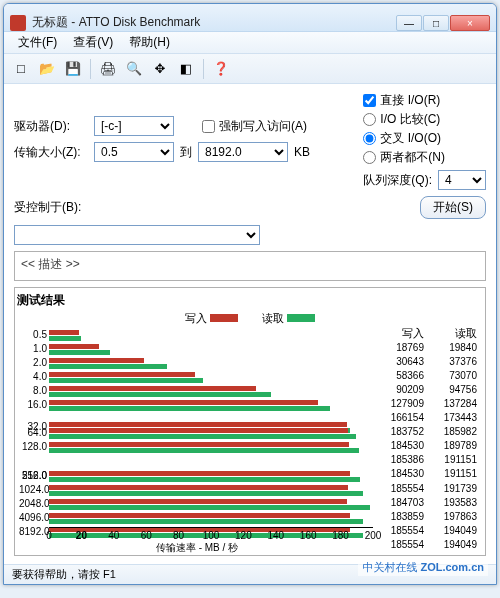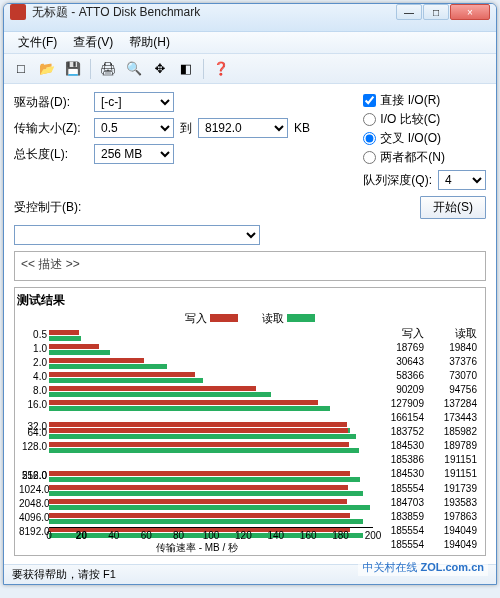--- a/index.html
+++ b/index.html
@@ -1,18 +1,18 @@
 <!DOCTYPE html>
 <html><head>
 <meta charset="utf-8">
 <style>
 * { box-sizing: border-box; margin: 0; padding: 0; font-family: "Microsoft YaHei", Tahoma, sans-serif; }
 body { background: #e8f0f8; width: 500px; height: 598px; overflow: hidden; position: relative; }
 .window { width: 494px; height: 582px; margin: 3px; background: #fff; border: 1px solid #5a8fc8; border-radius: 6px 6px 0 0; box-shadow: 0 0 4px rgba(0,0,0,0.3); display: flex; flex-direction: column; }
-.titlebar { height: 28px; background: linear-gradient(#eaf3fc, #d5e7f8); border-radius: 5px 5px 0 0; display: flex; align-items: flex-start; padding: 0 6px; border-bottom: 1px solid #c0d8ef; }
+.titlebar { height: 28px; background: linear-gradient(#eaf3fc, #d5e7f8); border-radius: 5px 5px 0 0; display: flex; align-items: flex-end; padding: 0 6px; border-bottom: 1px solid #c0d8ef; }
 .titlebar .icon { width: 16px; height: 16px; background: #c0392b; border-radius: 2px; margin-right: 6px; }
 .titlebar .title { flex: 1; font-size: 12px; color: #222; }
 .winbtns { display: flex; gap: 1px; }
 .winbtn { width: 26px; height: 16px; background: linear-gradient(#f0f6fc,#d8e8f6); border: 1px solid #a8c6e2; border-radius: 2px; font-size: 10px; display:flex;align-items:center;justify-content:center; cursor:pointer; }
 .winbtn.close { background: linear-gradient(#f8a4a0,#e36a62); border-color:#c94b42; color:#fff; width:40px; }
 .menubar { height: 22px; background: linear-gradient(#f8fbfe,#eaf2fa); display: flex; align-items: center; padding: 0 6px; font-size: 12px; border-bottom: 1px solid #d0e0f0; }
 .menuitem { padding: 2px 8px; cursor: pointer; }
 .toolbar { height: 30px; background: linear-gradient(#f4f8fc,#e6eff8); display: flex; align-items: center; padding: 0 6px; gap: 4px; border-bottom: 1px solid #d0e0f0; }
 .tbtn { width: 22px; height: 22px; border: 1px solid transparent; display:flex;align-items:center;justify-content:center; cursor:pointer; font-size:13px; }
 .tdiv { width:1px; height:20px; background:#c0d0e0; margin:0 2px; }
@@ -20,24 +20,24 @@
 .row { display:flex; align-items:center; gap:6px; }
 .lbl { min-width: 74px; }
 select, input[type=text] { font-size:12px; border:1px solid #7a9ec8; padding:1px 2px; background:#fff; }
 select { height: 20px; }
 .combo-sm { width: 80px; }
 .combo-md { width: 90px; }
 .combo-lg { width: 246px; }
 .chk, .rad { display:flex; align-items:center; gap:4px; cursor:pointer; }
 .opts-col { display:flex; flex-direction:column; gap:2px; }
 .upper { display:flex; gap:12px; }
-.upper-left { display:flex; flex-direction:column; gap:6px; }
+.upper-left { display:flex; flex-direction:column; gap:6px;margin-top:24px; }
 .upper-right { display:flex; flex-direction:column; gap:2px; margin-left:auto; }
 .startrow { display:flex; align-items:center; }
-.btn { padding: 2px 12px; border:1px solid #7a9ec8; background:linear-gradient(#fdfdfd,#e8eef6); border-radius:1px; cursor:pointer; font-size:12px; }
+.btn { padding: 2px 12px; border:1px solid #7a9ec8; background:linear-gradient(#fdfdfd,#e8eef6); border-radius:8px; cursor:pointer; font-size:12px; }
 .desc { border:1px solid #b0b0b0; background:#fff; height: 34px; padding:4px 6px; color:#444; }
 .results { border:1px solid #b0b0b0; background:#fff; flex:1; display:flex; flex-direction:column; padding:4px 2px 2px; }
 .results-title { text-align:left; font-size:12px; font-weight:bold; padding-bottom:2px; }
 .legend { display:flex; justify-content:center; gap:24px; font-size:11px; align-items:center; }
 .swatch { display:inline-block; width:28px; height:8px; }
 .sw-red { background:#c0392b; }
 .sw-grn { background:#27ae60; }
 .results-body { flex:1; display:flex; }
 .chart-area { flex:1; position:relative; padding:2px 4px 0 32px; }
 .chart-rows { position:absolute; left:32px; right:4px; top:2px; bottom:28px; }
@@ -90,31 +90,31 @@
     <div class="tbtn">❓</div>
   </div>
 
   <div class="content">
     <div class="upper">
       <div class="upper-left">
         <div class="row">
           <span class="lbl">驱动器(D):</span>
           <select class="combo-sm"><option>[-c-]</option></select>
           <span style="width:16px"></span>
+          <label class="chk">
+              <input type="checkbox" style="">
+              <span>强制写入访问(A)</span>
+            </label>
         </div>
         <div class="row">
           <span class="lbl">传输大小(Z):</span>
           <select class="combo-sm"><option>0.5</option></select>
           <span>到</span>
           <select class="combo-md"><option>8192.0</option></select>
           <span>KB</span>
-        </div>
-        <div class="row">
-          <span class="lbl">总长度(L):</span>
-          <select class="combo-sm"><option>256 MB</option></select>
         </div>
       </div>
       <div class="upper-right opts-col">
         <label class="chk">
             <input type="checkbox" checked="" style="">
             <span>直接 I/O(R)</span>
           </label>
         <label class="rad">
             <input type="radio" name="m" style="">
             <span>I/O 比较(C)</span>

